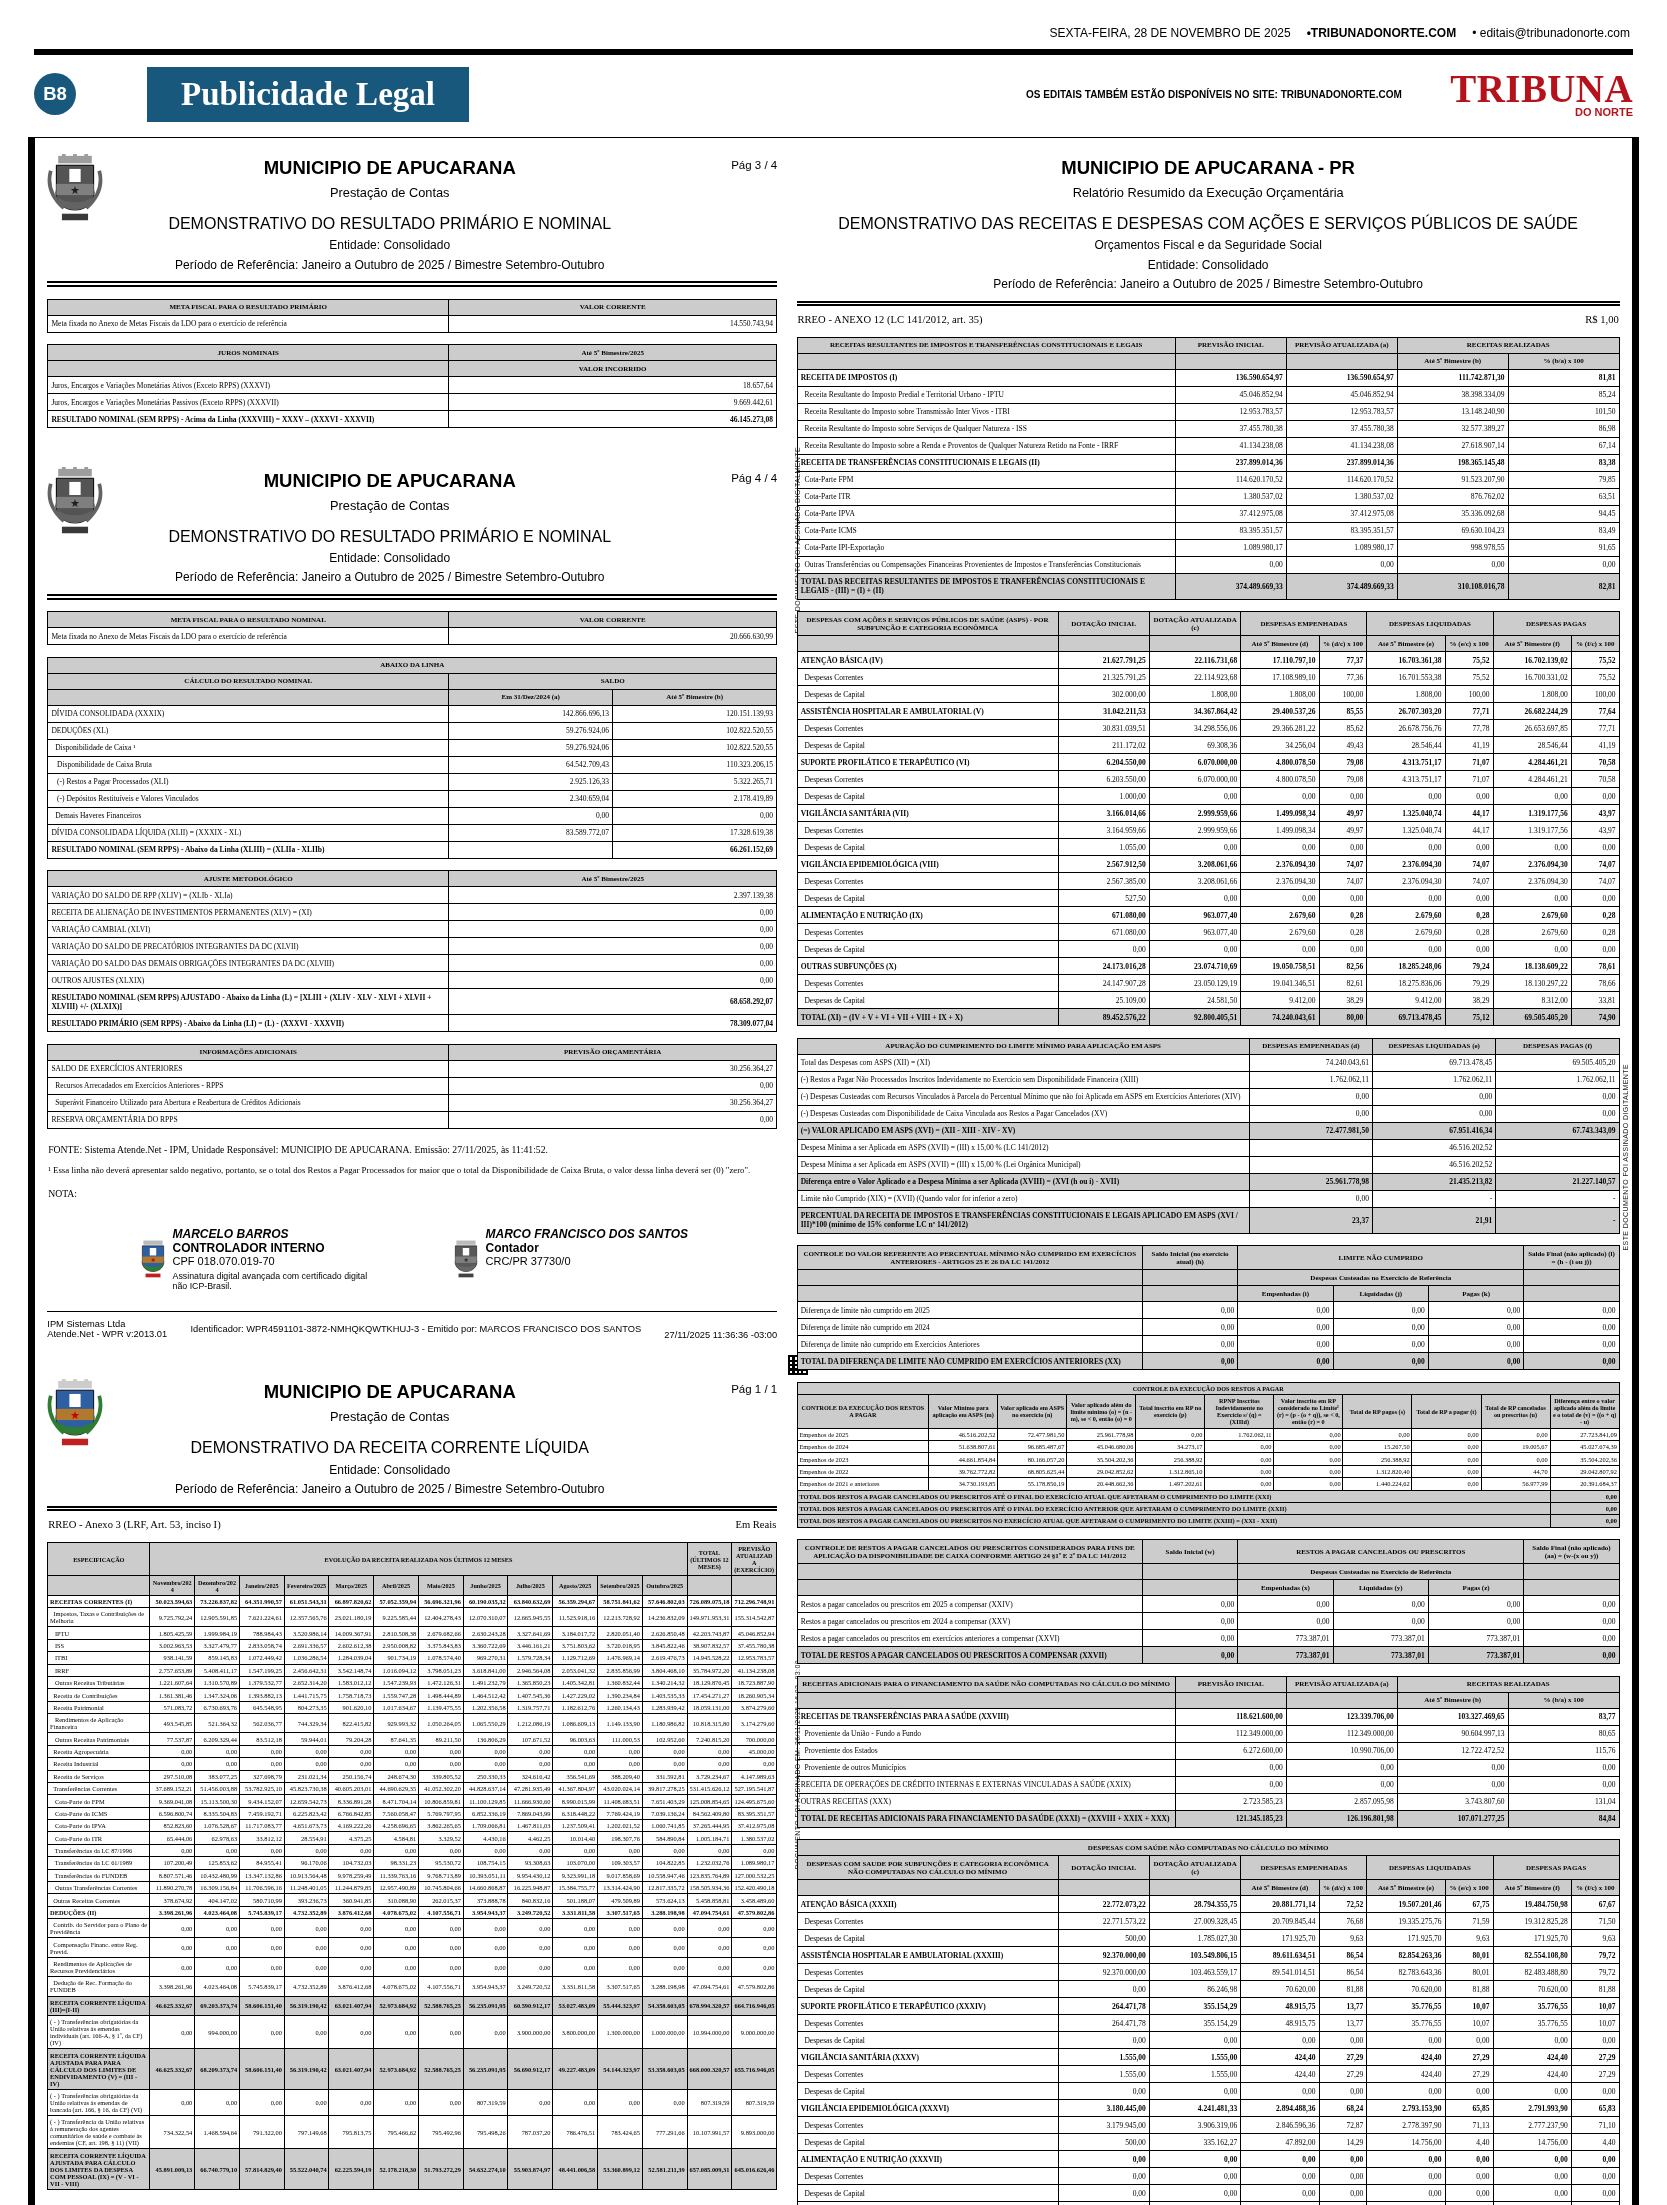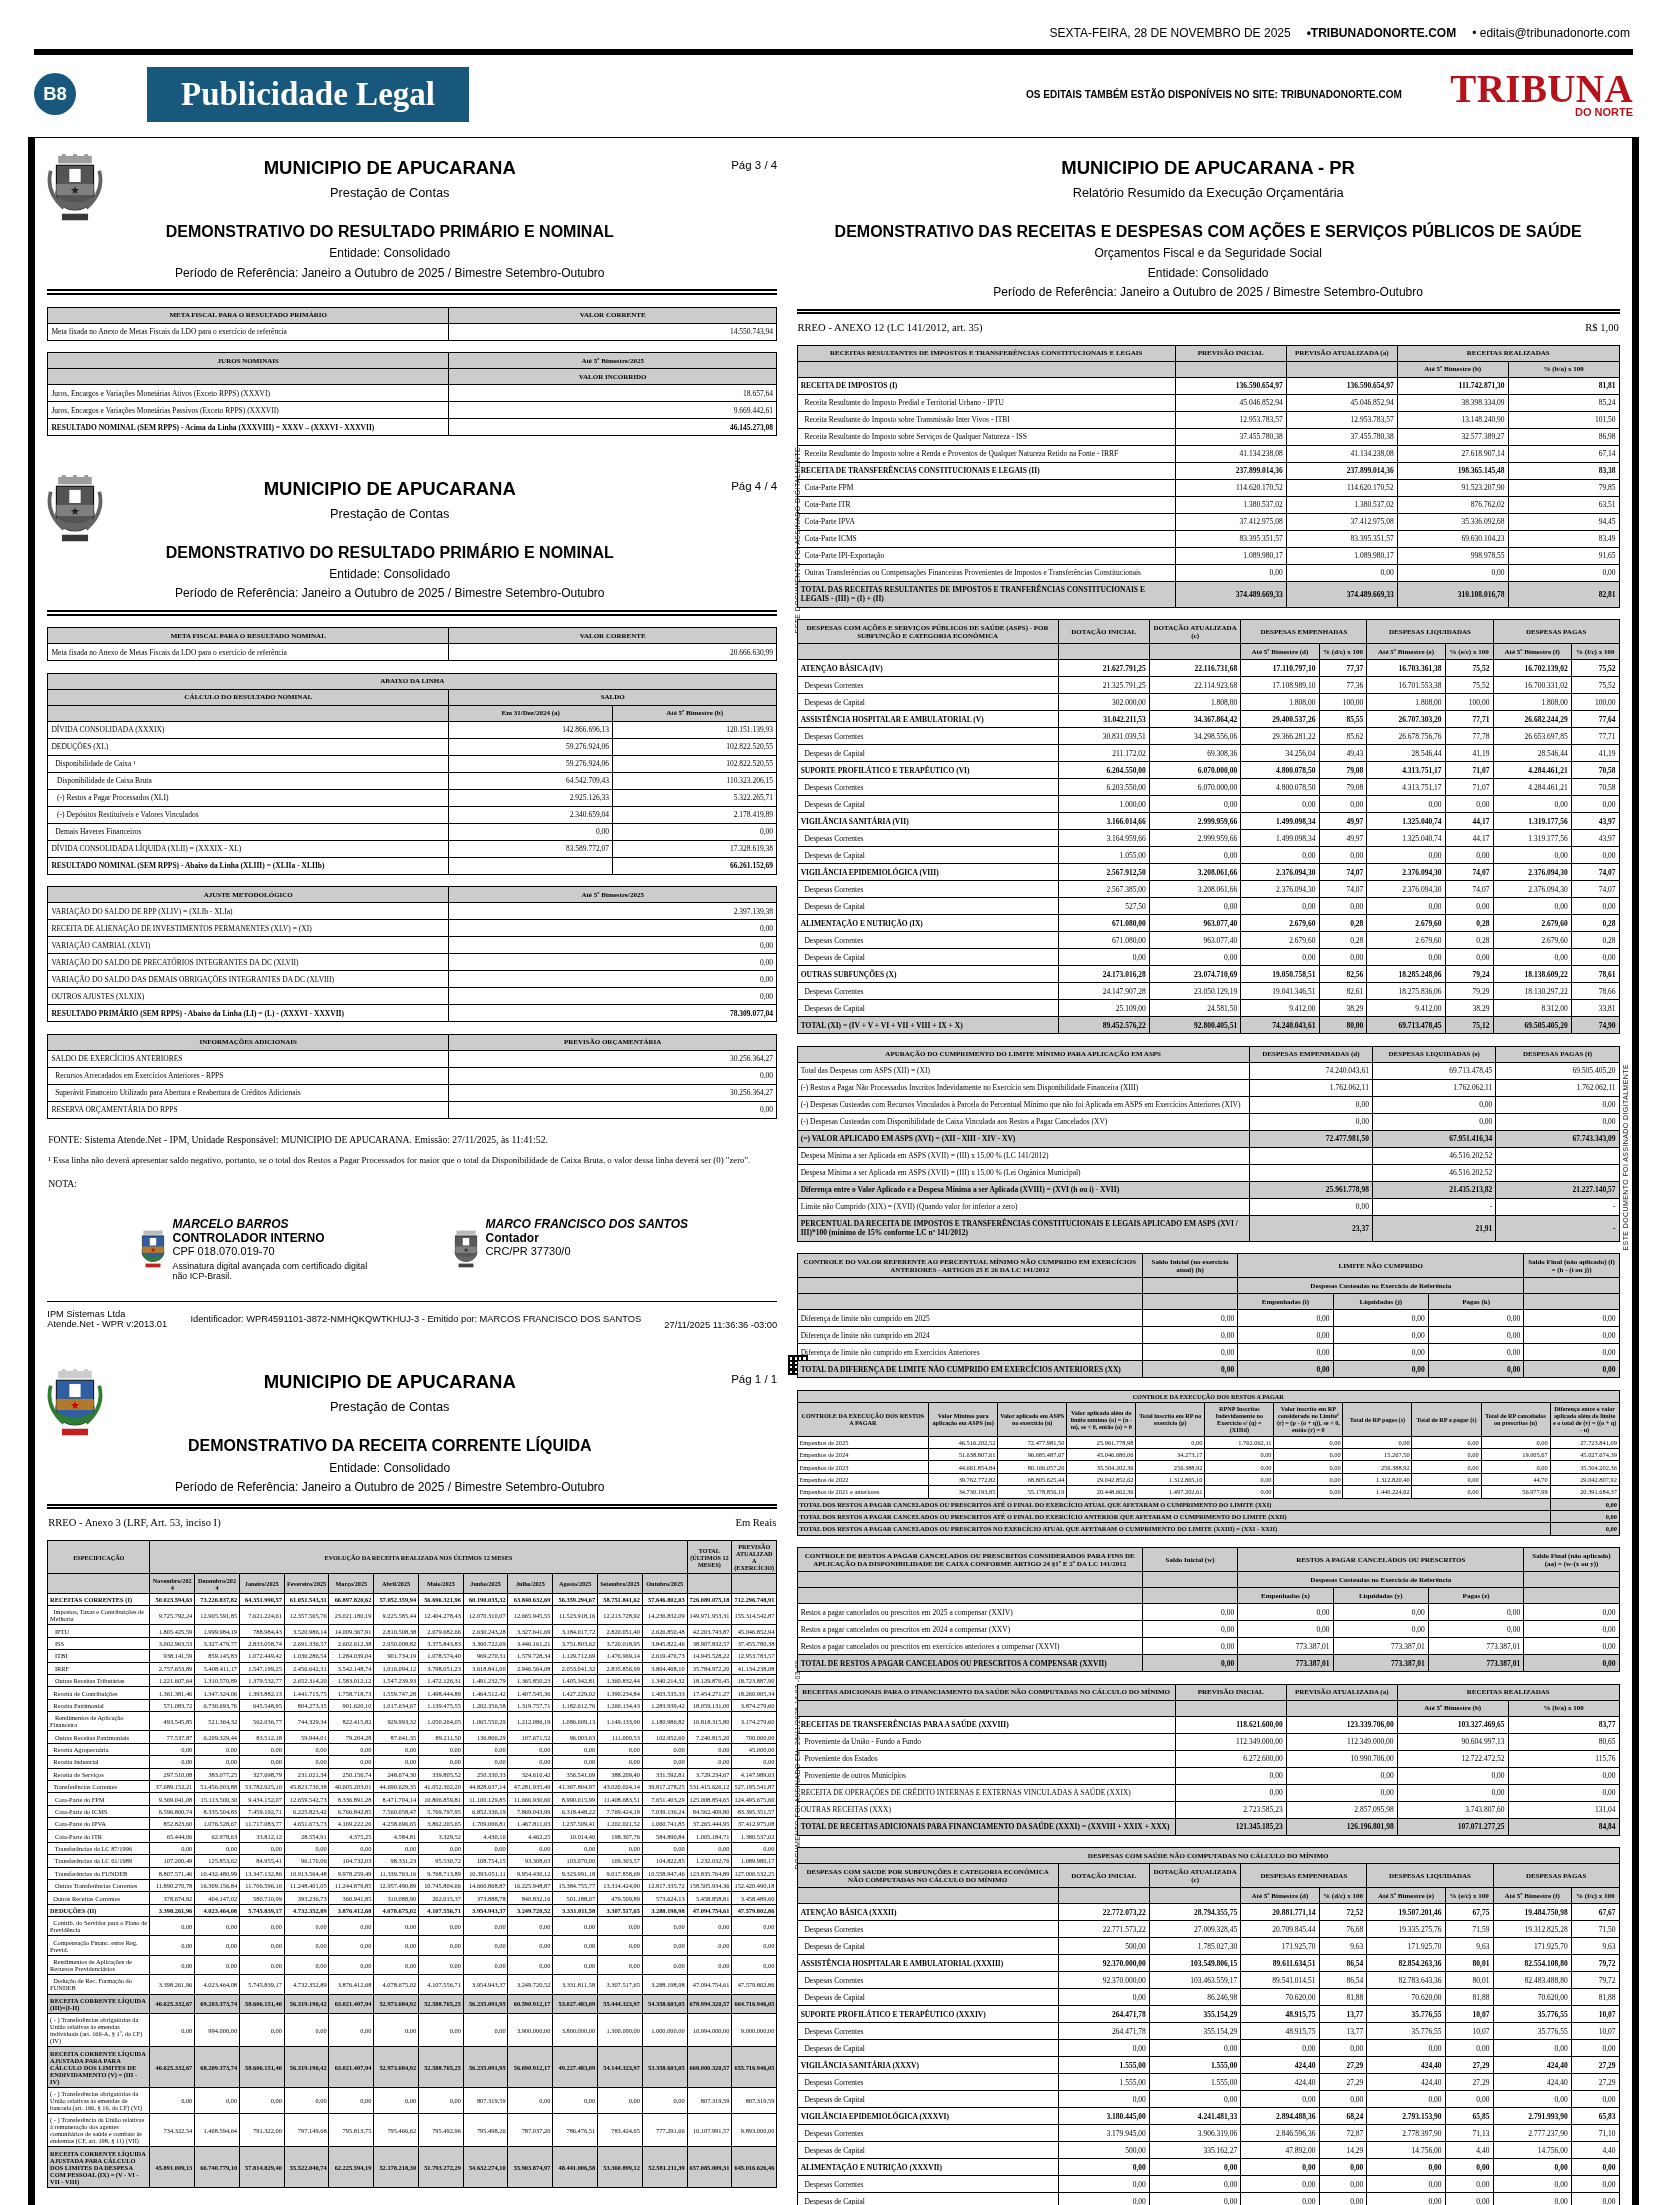--- a/index.html
+++ b/index.html
@@ -21,21 +21,21 @@
   .col-r { width:53%; }
   
   .doc { margin-bottom:39px; position:relative; }
   .doc-head { display:flex; align-items:flex-start; }
   .crest { width:56px; flex:none; }
   .crest.gray svg { filter:grayscale(1) contrast(1.15); }
   .dh-mid { flex:1; text-align:center; padding-top:2.6px; }
   .dh-pag { width:101px; flex:none; text-align:right; font-size:11.5px; padding-top:4.4px; white-space:nowrap; }
   .dh-t { font-size:18.5px; font-weight:bold; }
   .dh-s { font-size:12.8px; margin-top:6.2px; }
-  .dh-n { font-size:16px; font-weight:bold; margin-top:23px; }
+  .dh-n { font-size:16px; font-weight:normal; margin-top:15px; }
   .dh-l { font-size:12px; margin-top:5.3px; }
   .dbl { border-top:2.2px solid #000; border-bottom:2.2px solid #000; height:5.7px; margin:9.7px 0 4.4px; }
   .anexo { display:flex; justify-content:space-between; font-size:10.6px; font-family:"Liberation Serif",serif; margin:8px 0.9px 2.6px; }
   
   table { width:100%; border-collapse:collapse; margin:11.5px 0; font-family:"Liberation Serif",serif; table-layout:fixed; }
   td { border:0.9px solid #000; padding:4px 4px; font-size:8.4px; vertical-align:middle; word-wrap:break-word; }
   td.hd { background:#ccc; font-weight:bold; text-align:center; font-size:8.4px; }
   td.lb { text-align:left; }
   td.nm { text-align:right; white-space:nowrap; }
   tr.t td { background:#ccc; font-weight:bold; }
@@ -301,20 +301,24 @@
             </tr>
             <tr>
               <td class="lb">VARIAÇÃO DO SALDO DAS DEMAIS OBRIGAÇÕES INTEGRANTES DA DC (XLVIII)</td>
               <td class="nm">0,00</td>
             </tr>
             <tr>
               <td class="lb">OUTROS AJUSTES (XLXIX)</td>
               <td class="nm">0,00</td>
             </tr>
             <tr class="b">
+              <td class="lb">RESULTADO NOMINAL (SEM RPPS) AJUSTADO - Abaixo da Linha (L) = [XLIII + (XLIV - XLV - XLVI + XLVII + XLVIII) +/- (XLXIX)]</td>
+              <td class="nm">68.658.292,07</td>
+            </tr>
+            <tr class="b">
               <td class="lb">RESULTADO PRIMÁRIO (SEM RPPS) - Abaixo da Linha (LI) = (L) - (XXXVI - XXXVII)</td>
               <td class="nm">78.309.077,04</td>
             </tr>
           </tbody>
         </table>
       <table class="mid">
           <colgroup>
             <col style="width:55%">
           </colgroup>
           <tbody>

